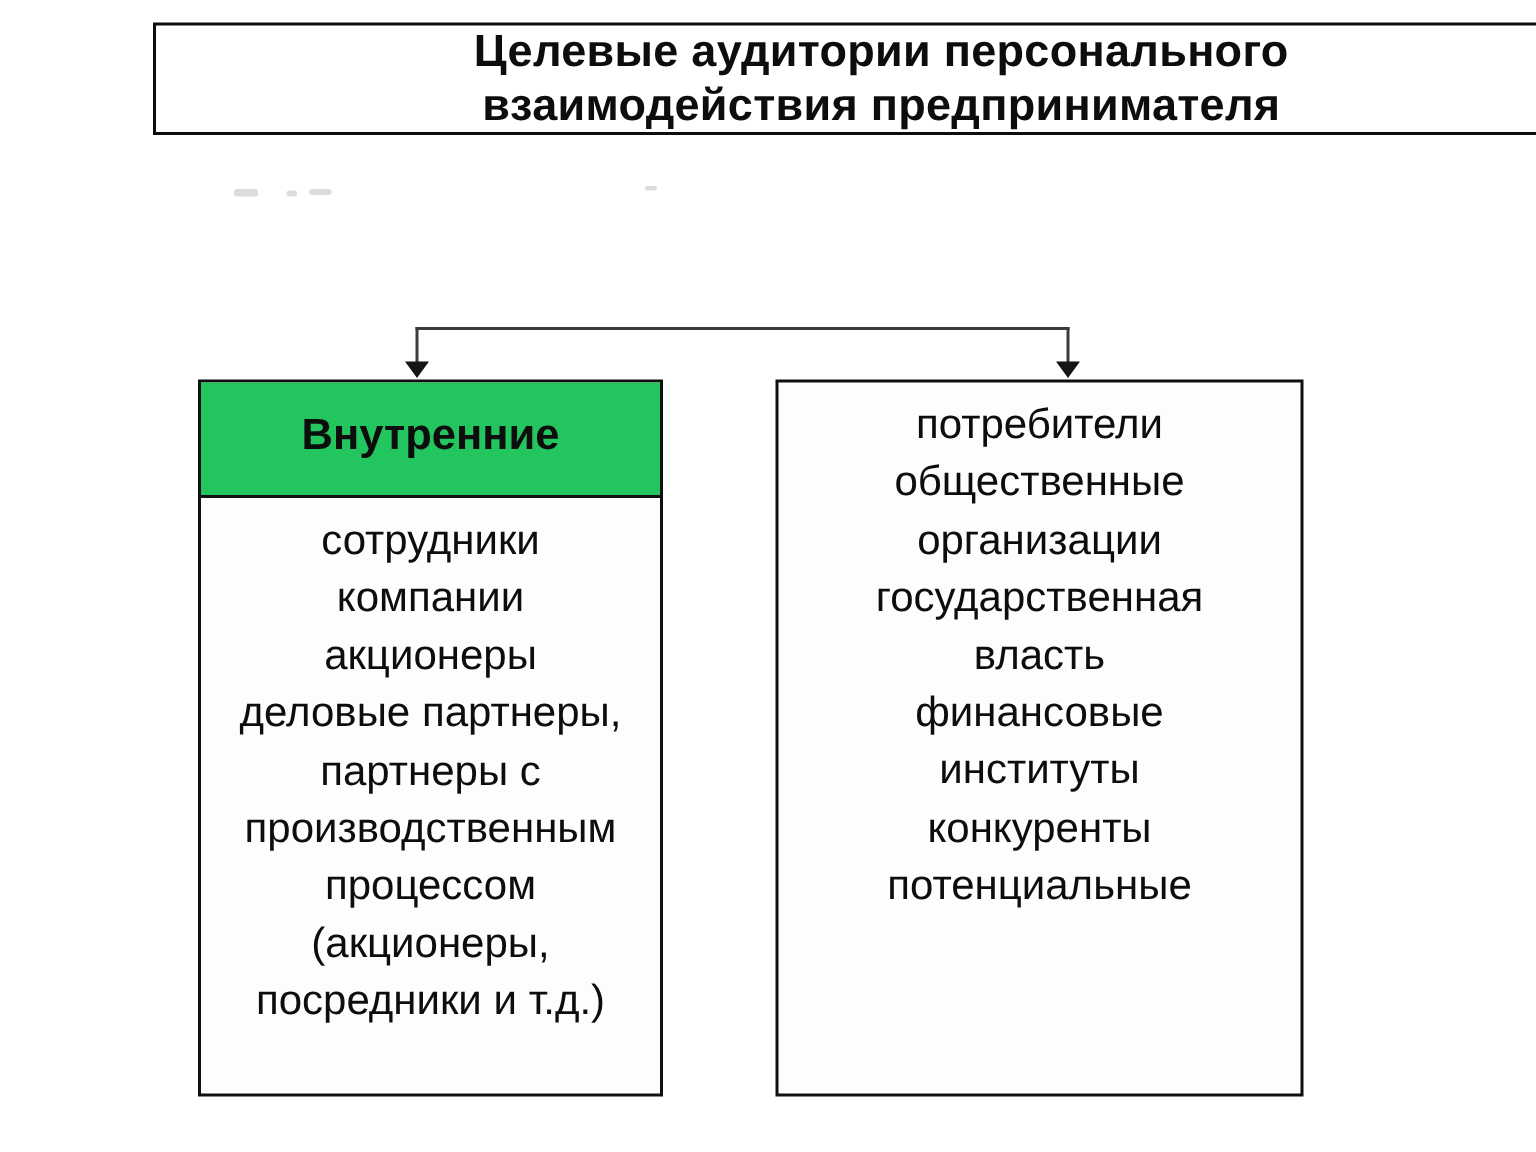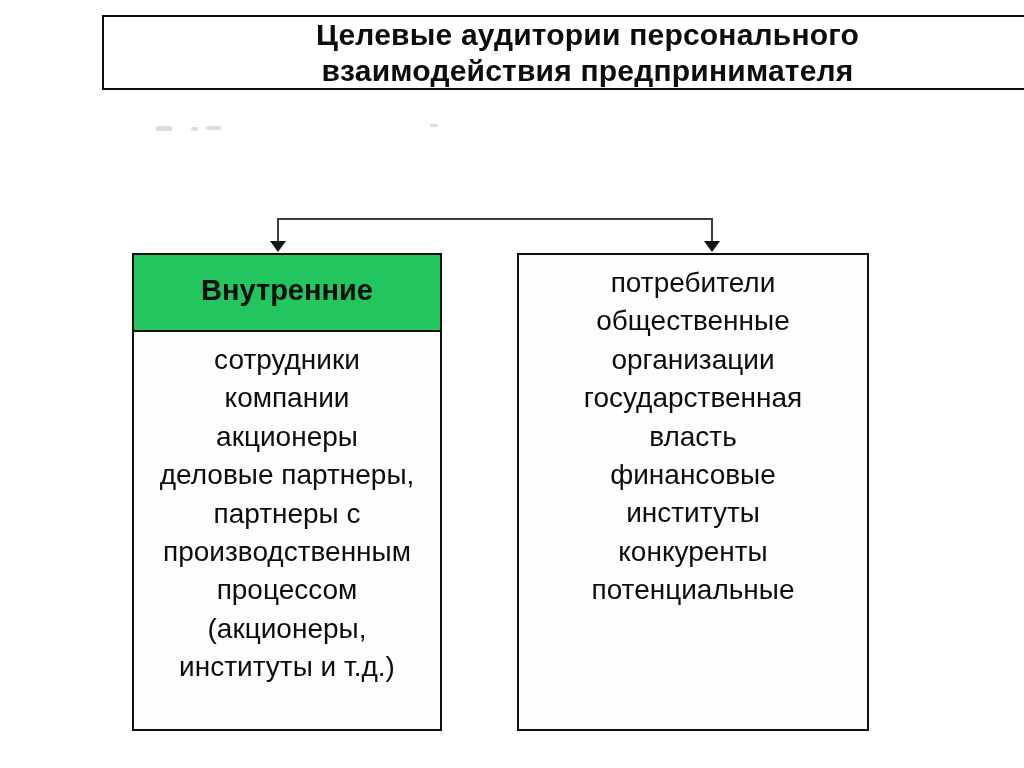--- a/index.html
+++ b/index.html
@@ -135,21 +135,21 @@
     <div class="col-header">Внутренние</div>
     <div class="col-body">
         <div class="line">сотрудники</div>
         <div class="line">компании</div>
         <div class="line">акционеры</div>
         <div class="line">деловые партнеры,</div>
         <div class="line">партнеры с</div>
         <div class="line">производственным</div>
         <div class="line">процессом</div>
         <div class="line">(акционеры,</div>
-        <div class="line">институты и т.д.)</div>
+        <div class="line">посредники и т.д.)</div>
       </div>
   </div>
 
   <div class="col-box col-right">
     <div class="col-body">
         <div class="line">потребители</div>
         <div class="line">общественные</div>
         <div class="line">организации</div>
         <div class="line">государственная</div>
         <div class="line">власть</div>

